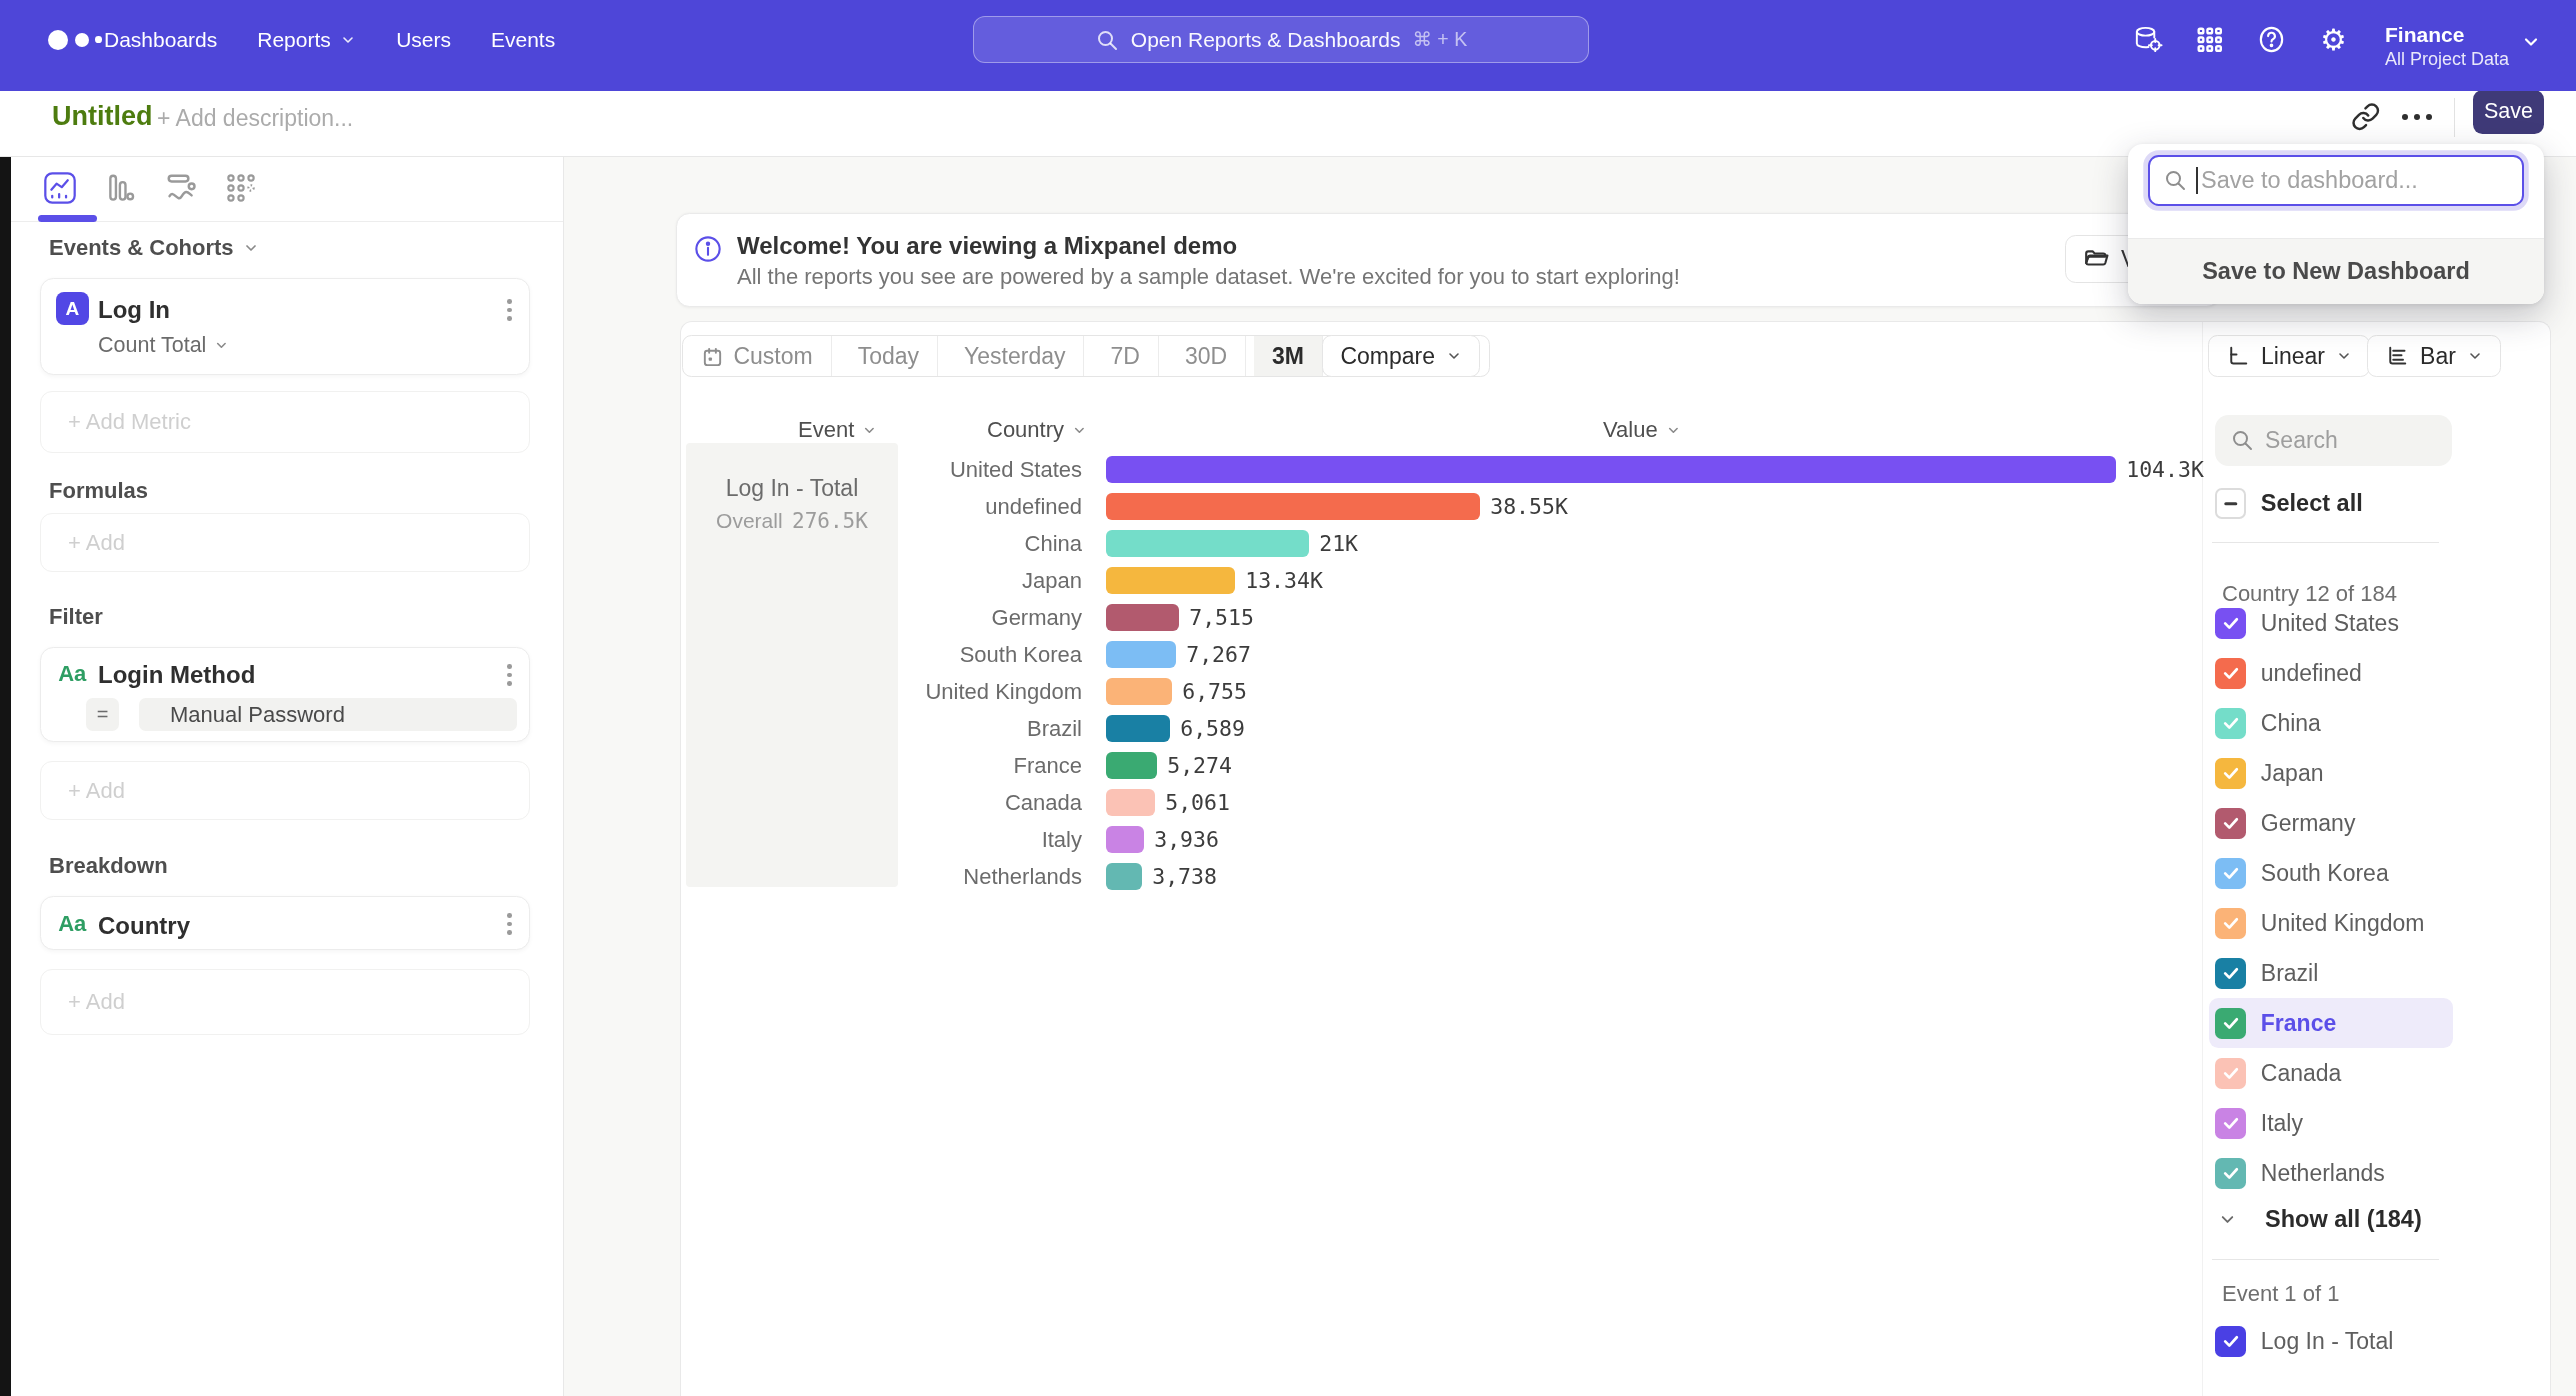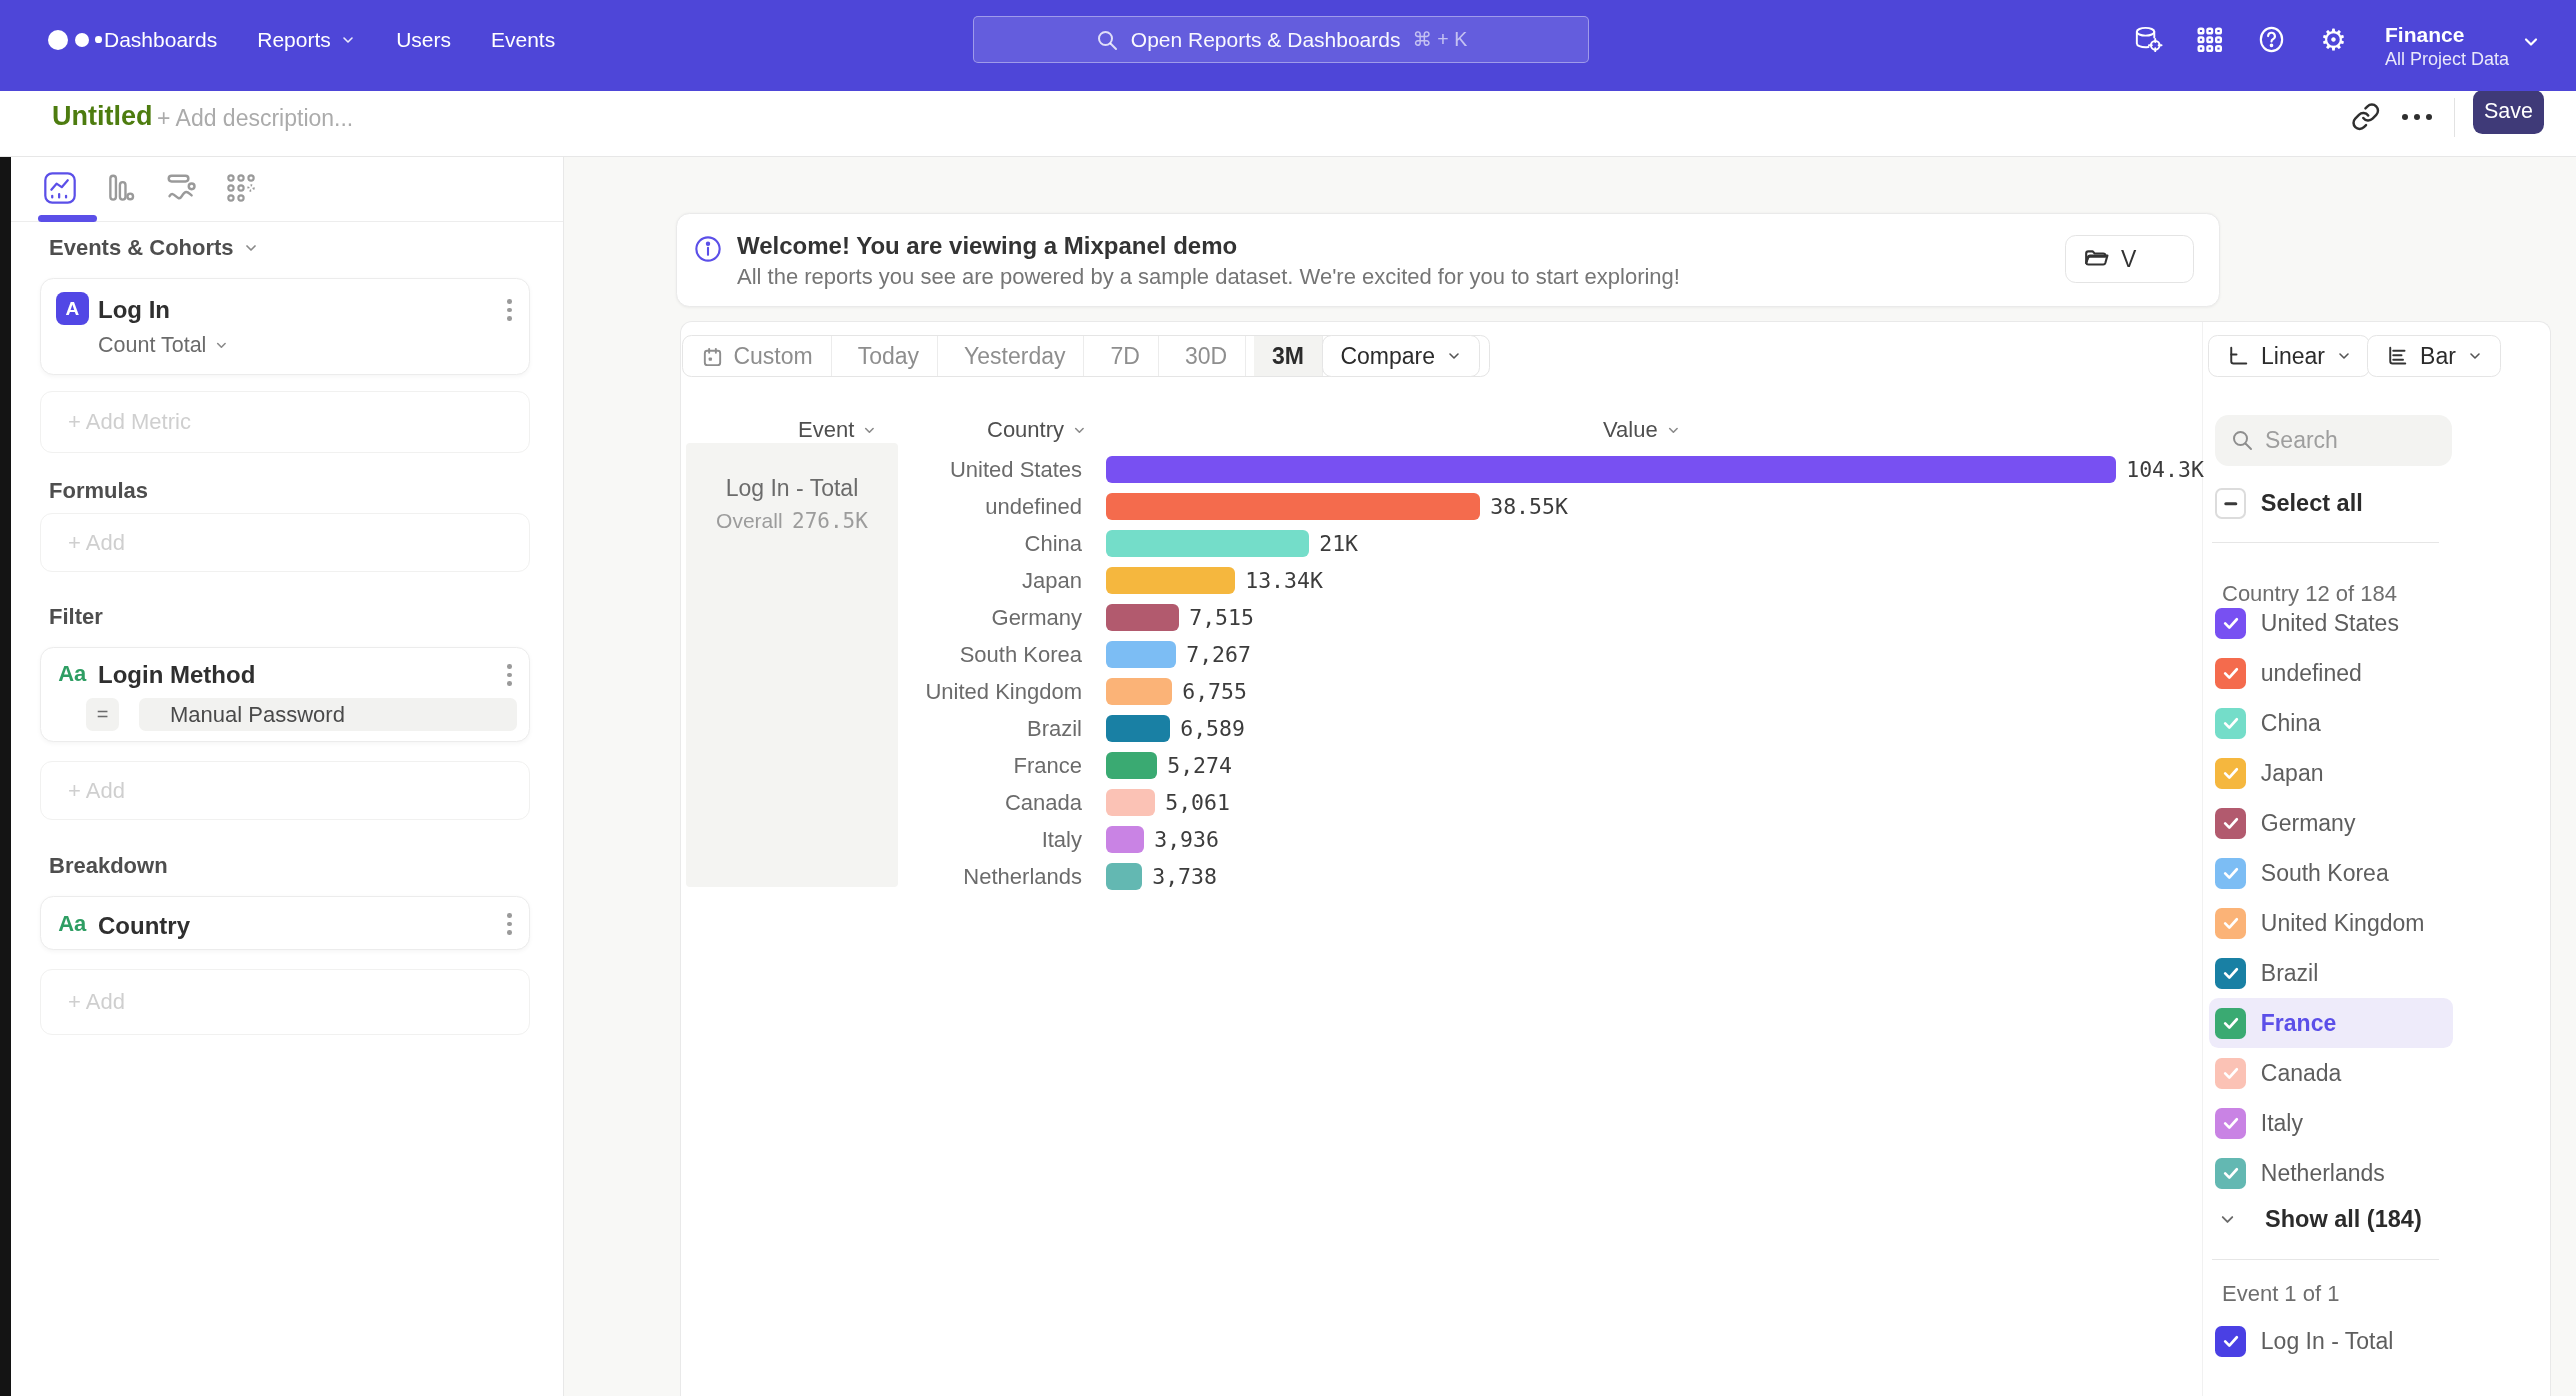--- a/index.html
+++ b/index.html
@@ -10,21 +10,21 @@
   
   .topnav{position:absolute;left:0;top:0;width:2576px;height:91px;background:#4E46D8;z-index:20;}
   .logo{position:absolute;left:48px;top:0;height:79px;display:flex;align-items:center;gap:6.7px;}
   .logo i{display:block;border-radius:50%;background:#fff;}
   .logo i:nth-child(1){width:20px;height:20px;}
   .logo i:nth-child(2){width:14px;height:14px;}
   .logo i:nth-child(3){width:6.7px;height:6.7px;}
   .nav-items{position:absolute;left:104px;top:0;height:79px;display:flex;align-items:center;gap:40px;}
   .nav-item{display:flex;align-items:center;gap:9.4px;color:#FFFFFF;font-size:21px;cursor:pointer;}
   .nav-item svg{opacity:.9;}
-  .nav-search{position:absolute;left:973px;top:16px;width:616px;height:47px;border-radius:5px;
+  .nav-search{position:absolute;left:973px;top:16px;width:616px;height:47px;border-radius:12px;
       background:rgba(255,255,255,.13);border:1.3px solid rgba(255,255,255,.38);
       display:flex;align-items:center;justify-content:center;gap:12px;}
   .nav-search .ph{font-size:21px;color:rgba(255,255,255,.96);}
   .nav-search .sc{font-size:19.5px;color:rgba(255,255,255,.62);}
   .nav-icons{position:absolute;left:2132px;top:0;height:79px;display:flex;align-items:center;gap:31px;color:#fff;}
   .nav-icons .ni{width:31px;height:31px;display:flex;align-items:center;justify-content:center;}
   .gear-glyph{font-size:29.5px;line-height:1;color:#fff;}
   .project{position:absolute;left:2385px;top:50%;transform:translateY(-50%);color:#fff;}
   .project .p1{font-size:21px;font-weight:700;}
   .project .p2{font-size:18px;opacity:.88;margin-top:2px;}
@@ -661,15 +661,26 @@
   <div class="chk-row">
         <div class="cbx" style="background: rgb(74, 64, 228);">
           <svg width="20" height="20" viewBox="0 0 24 24" fill="none" stroke="#fff" stroke-width="3.2" stroke-linecap="round" stroke-linejoin="round">
             <polyline points="5 12.5 10 17.5 19 7.5"></polyline>
           </svg>
         </div>
         <span>Log In - Total</span>
       </div>
     </div>
 
+  <div class="popup">
+    <div class="popup-input">
+      <input type="text" placeholder="Save to dashboard..." style="">
+      <svg class="mag" width="24" height="24" viewBox="0 0 24 24" fill="none" stroke="currentColor" stroke-width="2" stroke-linecap="round">
+          <circle cx="10.5" cy="10.5" r="6.5"></circle>
+          <line x1="15.5" y1="15.5" x2="21" y2="21"></line>
+        </svg>
+      <div class="caret"></div>
+    </div>
+    <div class="popup-footer">Save to New Dashboard</div>
+  </div>
 
 </div>
 
 
 </body></html>

